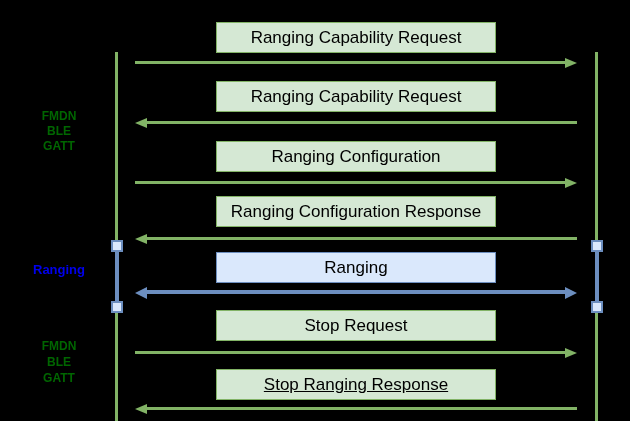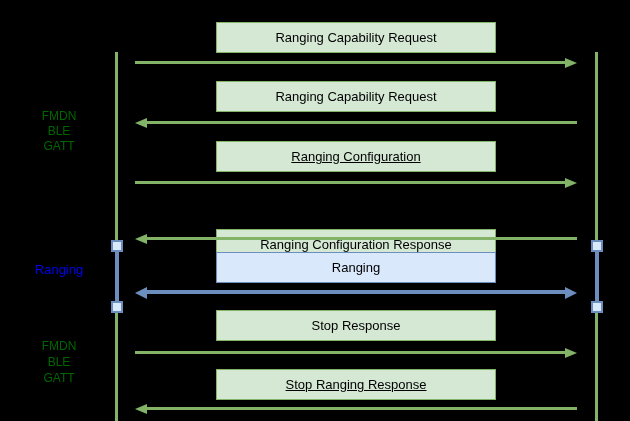--- a/index.html
+++ b/index.html
@@ -16,35 +16,35 @@
   .lifeline-blue { position:absolute; width:4px; background:var(--blue_stroke); top:244px; height:64px; }
   .lb-left  { left:115px; }
   .lb-right { left:595px; }
   .node { position:absolute; width:8px; height:8px; background:var(--blue_fill); border:2px solid var(--blue_stroke); }
   .n-tl { left:111px; top:240px; }
   .n-bl { left:111px; top:301px; }
   .n-tr { left:591px; top:240px; }
   .n-br { left:591px; top:301px; }
 
   
-  .phase { position:absolute; left:4px; width:110px; text-align:center; font-weight:normal; }
+  .phase { position:absolute; left:4px; width:110px; text-align:center; font-weight:bold; }
   .phase-green { color:var(--label_green); font-size:12px; line-height:15px; }
   .phase-blue  { color:var(--label_blue);  font-size:13px; line-height:15px; }
   .p1 { top:109px; }
   .p2 { top:262px; }
   .p3 { top:338px; line-height:16px; }
 
   
   .msgbox {
     position:absolute; left:216px; width:278px; height:29px;
-    line-height:29px; text-align:center; font-size:13px; color:var(--message_text);
+    line-height:29px; text-align:center; font-size:17px; color:var(--message_text);
   }
   .box-green { background:var(--green_fill); border:1px solid var(--green_stroke); }
   .box-blue  { background:var(--blue_fill);  border:1px solid var(--blue_stroke); }
-  .b1 { top:22px; } .b2 { top:81px; } .b3 { top:141px;text-decoration:underline; } .b4 { top:196px;margin-top:33px; }
+  .b1 { top:22px; } .b2 { top:81px; } .b3 { top:141px; } .b4 { top:196px; }
   .b5 { top:252px; } .b6 { top:310px; } .b7 { top:369px;text-decoration:underline; }
 
   
   .arrow { position:absolute; left:135px; width:442px; height:0; }
   .a1 { top:62px; } .a2 { top:122px; } .a3 { top:182px; } .a4 { top:238px; }
   .a5 { top:292px; } .a6 { top:352px; } .a7 { top:408px; }
   .arrow .line { position:absolute; top:-1px; height:3px; left:0; right:0; }
   .arrow.green .line { background:var(--green_stroke); }
   .arrow.blue  .line { background:var(--blue_stroke); top:-2px; height:4px; }
   .arrow.dir-right .line { right:9px; }
@@ -113,21 +113,21 @@
     <i class="head head-left"></i>
   </div>
 
   <div class="msgbox box-blue b5">Ranging</div>
   <div class="arrow blue dir-both a5">
     <i class="line"></i>
     <i class="head head-left"></i>
     <i class="head head-right"></i>
   </div>
 
-  <div class="msgbox box-green b6">Stop Response</div>
+  <div class="msgbox box-green b6">Stop Request</div>
   <div class="arrow green dir-right a6">
     <i class="line"></i>
     <i class="head head-right"></i>
   </div>
 
   <div class="msgbox box-green b7">Stop Ranging Response</div>
   <div class="arrow green dir-left a7">
     <i class="line"></i>
     <i class="head head-left"></i>
   </div>

